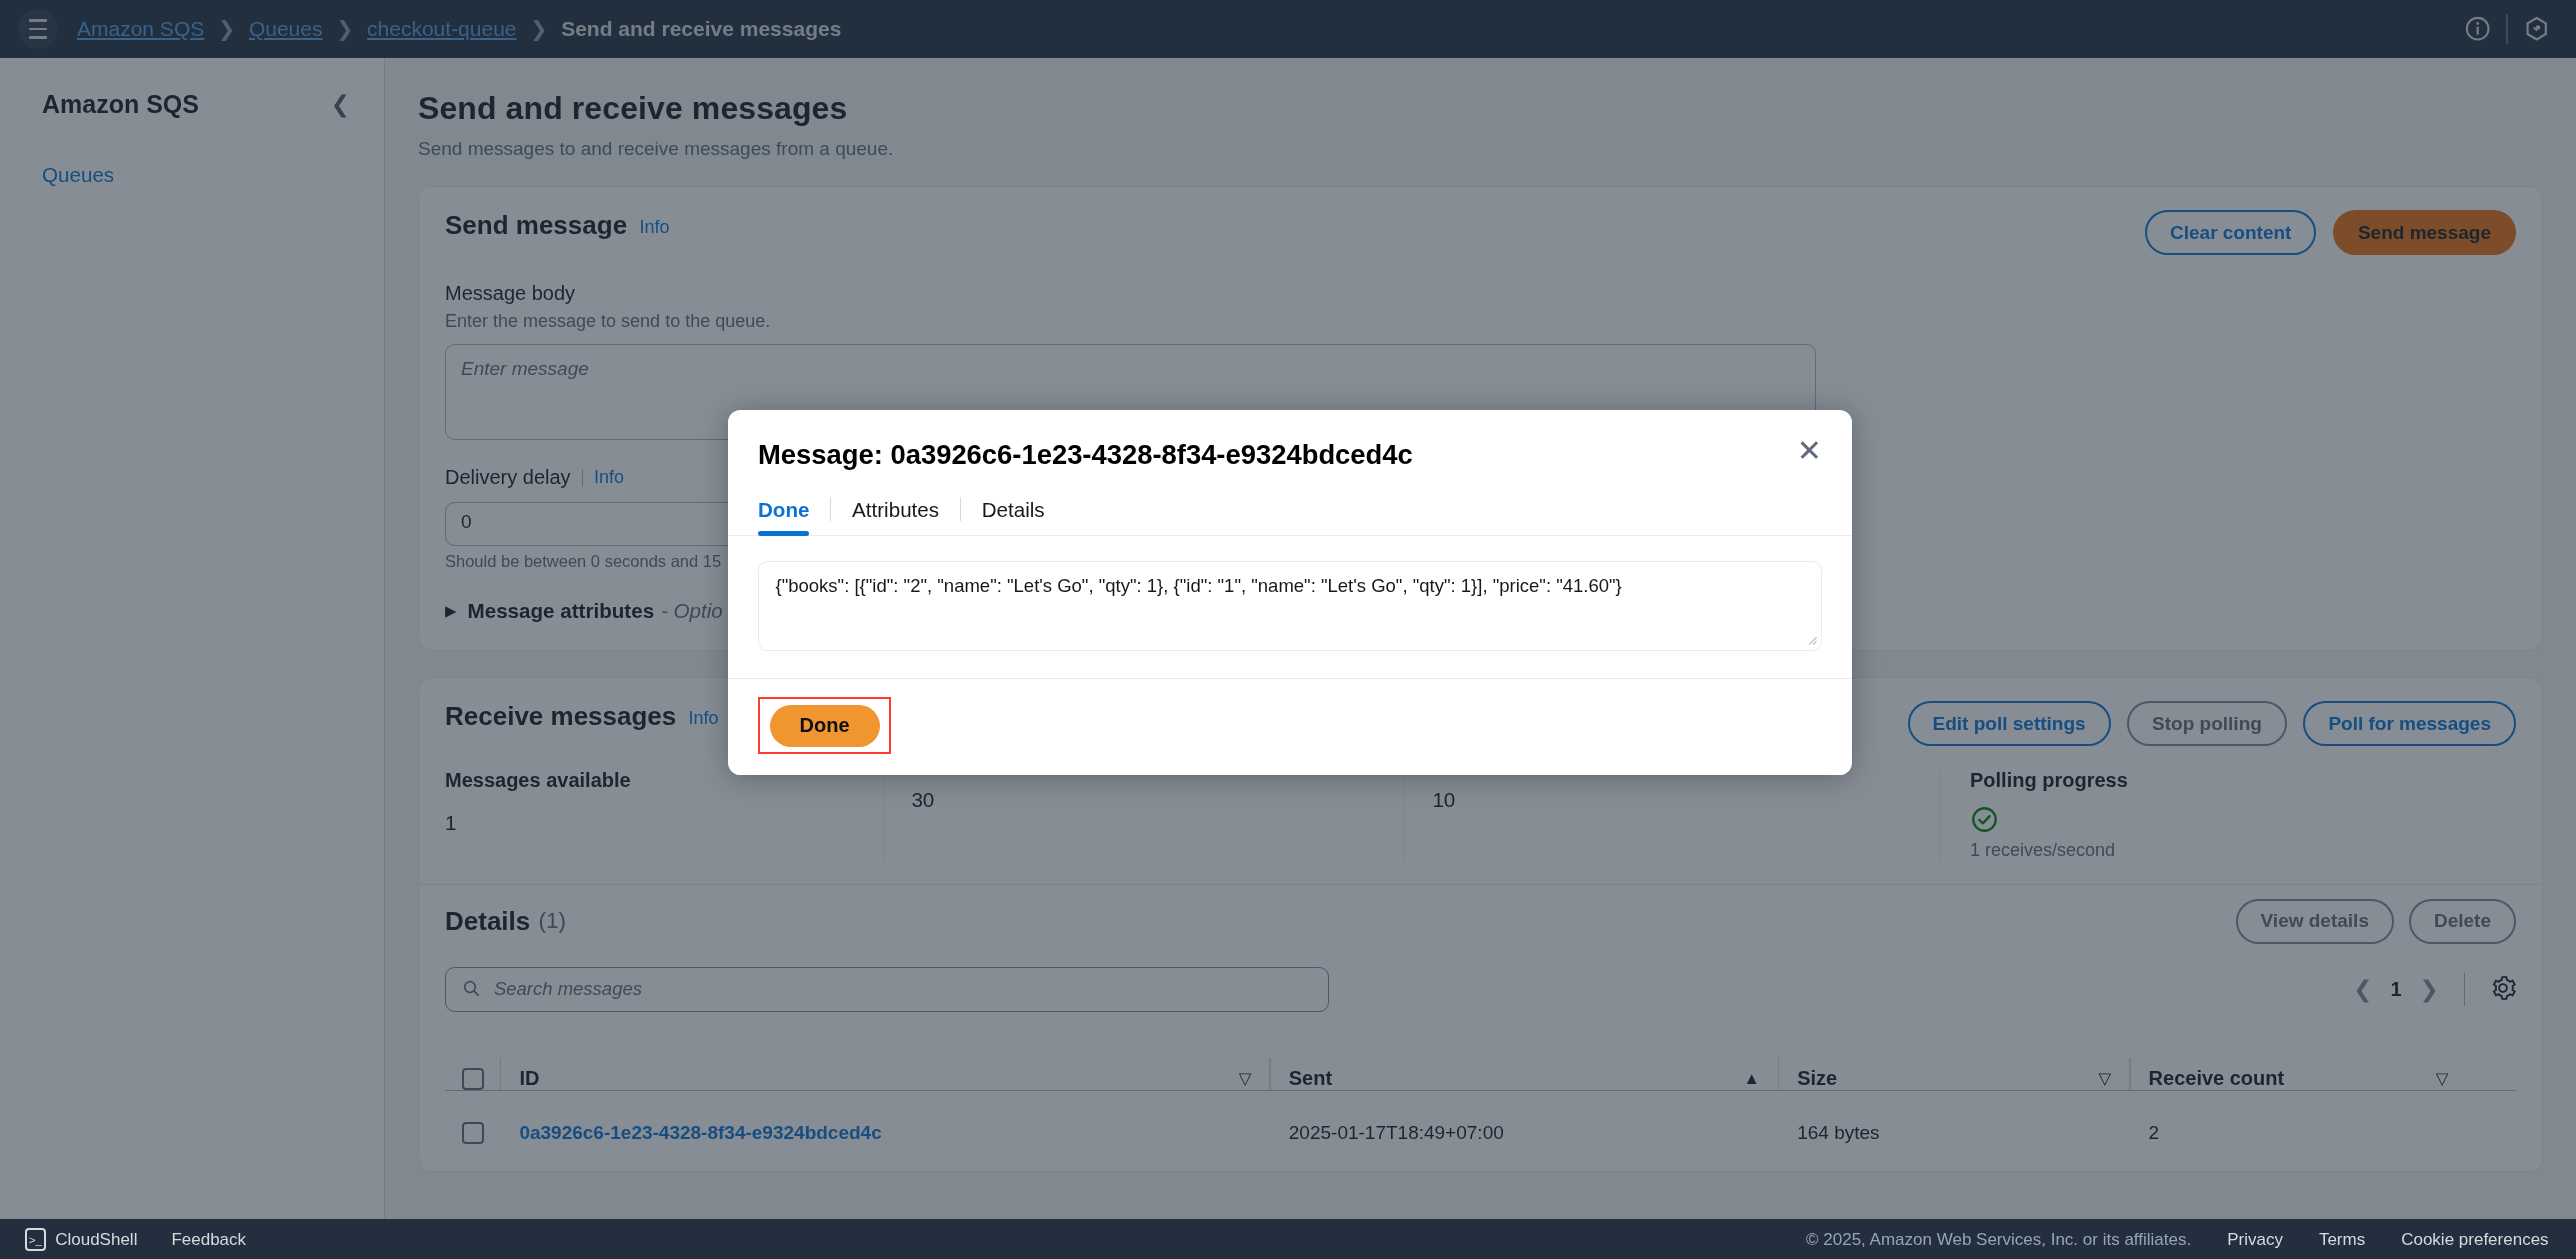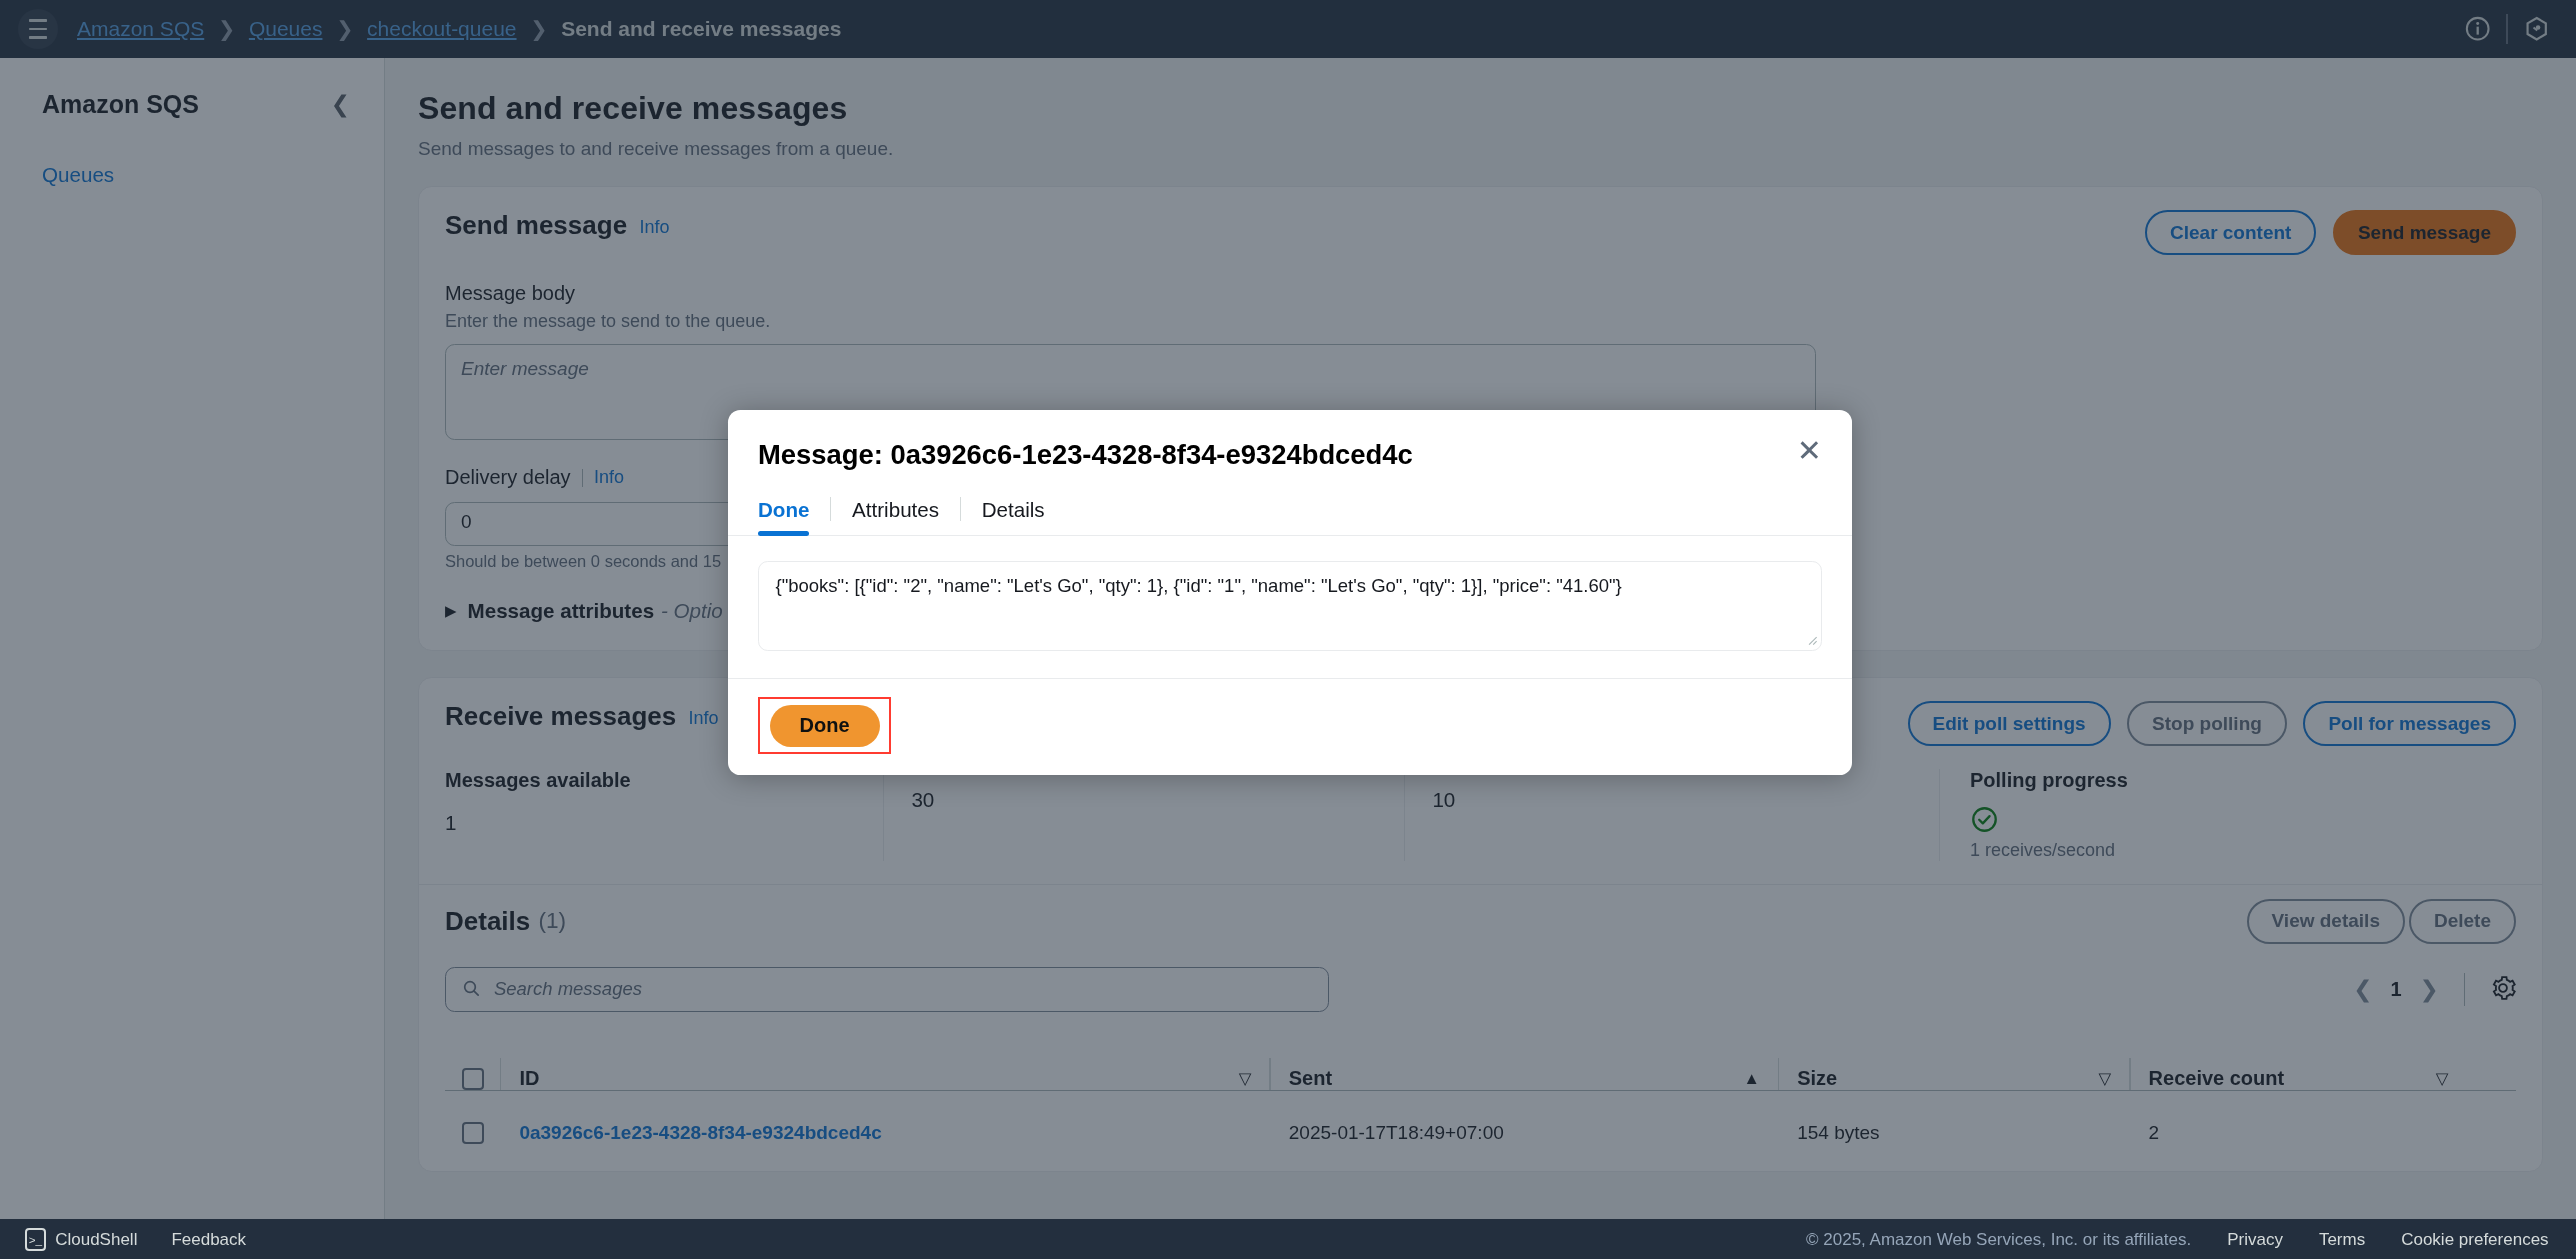--- a/index.html
+++ b/index.html
@@ -101,21 +101,21 @@
   .stat:last-child { border-right: none; }
   .stat-label { font-size: 20px; font-weight: bold; color: #16191f; }
   .stat-value { font-size: 20.6px; color: #16191f; margin-top: 19px; }
   .stat-sub { font-size: 18px; color: #5f6b7a; margin-top: 4px; }
   .check-circle { margin-top: 12.3px; }
 
   
   .tbl-head { display: flex; align-items: center; margin-top: 13.7px; }
   .tbl-title { font-size: 26px; font-weight: bold; color: #16191f; }
   .tbl-count { font-size: 22.6px; color: #5f6b7a; font-weight: normal; margin-left: 8.2px; }
-  .tbl-actions { margin-left: auto; display: flex; gap: 4px; }
+  .tbl-actions { margin-left: auto; display: flex; gap: 15px; }
 
   .tbl-tools { display: flex; align-items: center; margin-top: 23px; }
   .search-box {
     width: 884px; height: 45px; border: 1.4px solid #7d8998; border-radius: 9.6px;
     display: flex; align-items: center; padding: 0 15px; background: transparent;
   }
   .search-ph { font-size: 18.5px; color: #5f6b7a; font-style: italic; margin-left: 12.3px; }
   .pager { margin-left: auto; display: flex; align-items: center; gap: 18px; }
   .pager-arrow { font-size: 23px; color: #7d8998; cursor: pointer; }
   .pager-num { font-size: 20px; font-weight: bold; color: #16191f; cursor: pointer; }
@@ -368,21 +368,21 @@
             <div style="width:1.4px;"></div>
             <div class="col col-id">
               <span class="cell-link">0a3926c6-1e23-4328-8f34-e9324bdced4c</span>
             </div>
             <div style="width:1.4px;"></div>
             <div class="col col-sent">
               <span class="cell-text">2025-01-17T18:49+07:00</span>
             </div>
             <div style="width:1.4px;"></div>
             <div class="col col-size">
-              <span class="cell-text">154 bytes</span>
+              <span class="cell-text">164 bytes</span>
             </div>
             <div style="width:1.4px;"></div>
             <div class="col col-recv">
               <span class="cell-text">2</span>
             </div>
           </div>
         </div>
 
       </div>
     </div>

